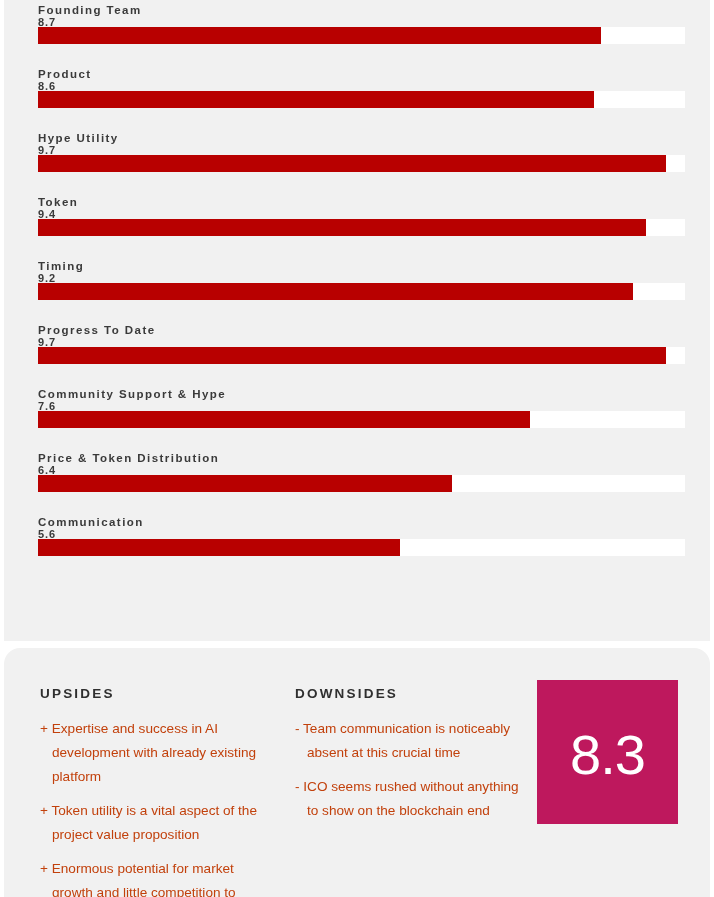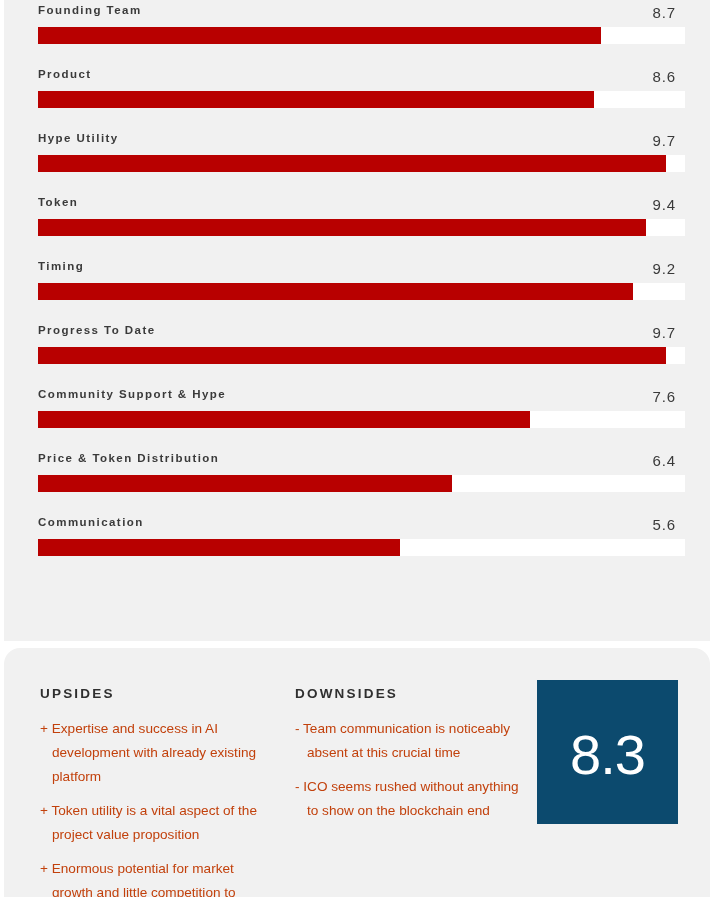--- a/index.html
+++ b/index.html
@@ -28,33 +28,34 @@
     height: 64px;
     position: relative;
   }
 
   .rating-head {
     display: flex;
     align-items: flex-start;
     justify-content: space-between;
     height: 22px;
     padding-top: 4px;
+    flex-direction: column;
   }
 
   .rating-label {
     font-size: 11.5px;
     font-weight: 700;
     letter-spacing: 1.45px;
     color: #3a3a3a;
     white-space: nowrap;
   }
 
   .rating-value {
-    font-size: 15px;
-    font-weight: 400;
+    font-size: 11px;
+    font-weight: 700;
     letter-spacing: 0.9px;
     color: #3a3a3a;
   }
 
   .bar-track {
     height: 17px;
     background: #ffffff;
     width: 647px;
     margin-top: 5px;
     position: relative;
@@ -104,21 +105,21 @@
     max-width: 225px;
   }
 
   
   #score-box {
     position: absolute;
     right: 32px;
     top: 32px;
     width: 141px;
     height: 144px;
-    background: #0c4a6e;
+    background: #be185d;
     color: #ffffff;
     display: flex;
     flex-direction: column;
     align-items: center;
     justify-content: center;
     text-align: center;
   }
 
   #score-number {
     font-size: 56px;

